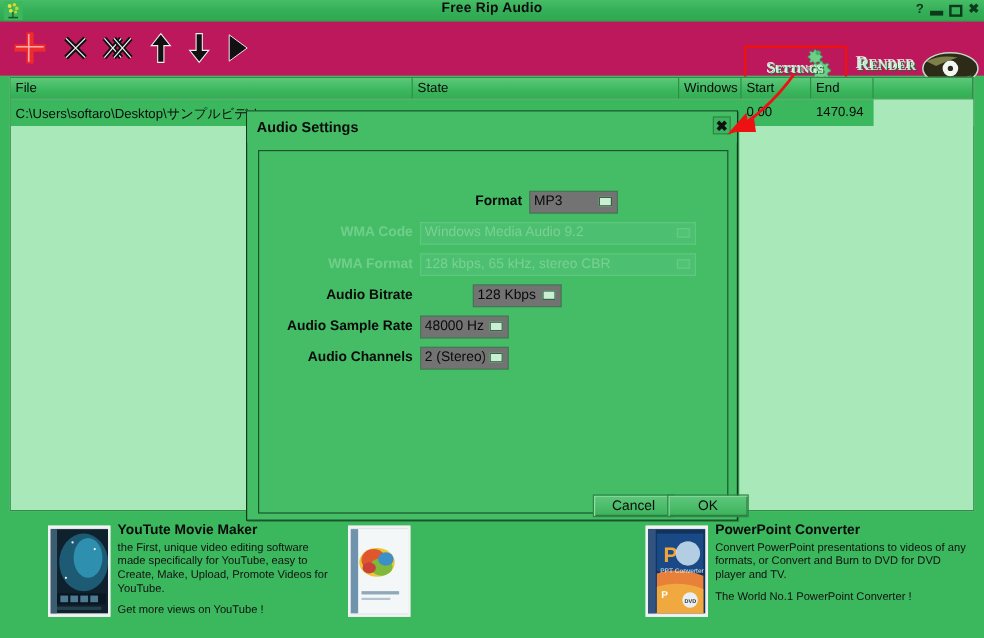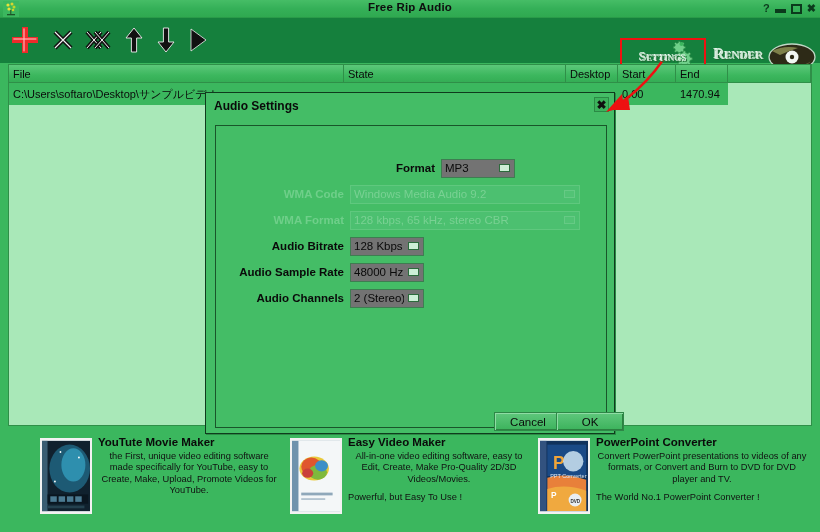--- a/index.html
+++ b/index.html
@@ -42,21 +42,21 @@
   .wb-minimize {
     width: 11px; height: 4px; background: #0b3a1c; margin-top: 6px;
   }
   .wb-maximize {
     width: 11px; height: 10px; border: 2px solid #0b3a1c; margin-top: 2px;
   }
 
   
   #toolbar {
     position: absolute; left: 0; top: 18px; width: 820px; height: 45px;
-    background: #15803d;
+    background: #be185d;
   }
   .tb-btn {
     position: absolute; top: 6px; height: 32px;
     display: flex; align-items: center; justify-content: center;
     cursor: pointer;
   }
 
   
   #settings-btn {
     position: absolute; left: 624px; top: 24px; width: 78px; height: 30px;
@@ -210,21 +210,21 @@
     margin-top: 2px; margin-right: 6px;
     position: relative; overflow: hidden;
     background: #dfe6ea;
   }
   .ad-text { flex: 1; }
   .ad-title {
     font-size: 11.5px; font-weight: bold; color: #0a0a0a;
     margin-bottom: 3px; white-space: nowrap;
   }
   .ad-desc {
-    font-size: 9.3px; color: #111; line-height: 11.3px; text-align: center;
+    font-size: 9.3px; color: #111; line-height: 11.3px;
   }
   .ad-tag {
     font-size: 9.3px; color: #111; margin-top: 7px;
   }
 
   
   #annotation {
     position: absolute; left: 0; top: 0; width: 820px; height: 532px;
     pointer-events: none;
   }
@@ -319,21 +319,21 @@
       <path d="M30 24 Q42 22 45 17 Q38 25 31 26 Z" fill="#8c8f52" opacity=".7"></path>
       <ellipse cx="24" cy="15" rx="2.2" ry="2.2" fill="#2d2a17"></ellipse>
     </svg>
   </div>
 </div>
 
 <div id="list-panel">
   <div id="list-header">
       <div class="col" style="width: 335px;">File</div>
       <div class="col" style="width: 222px;">State</div>
-      <div class="col" style="width: 52px;">Desktop</div>
+      <div class="col" style="width: 52px;">Windows</div>
       <div class="col" style="width: 58px;">Start</div>
       <div class="col" style="width: 52px;">End</div>
       <div class="col" style="width: 83px;"></div>
     </div>
   <div id="list-rows">
       <div class="list-row selected">
         <div class="cell" style="width: 335px;">C:\Users\softaro\Desktop\サンプルビデオ</div>
         <div class="cell" style="width: 222px;"></div>
         <div class="cell cell-num" style="width: 52px;"></div>
         <div class="cell cell-num" style="width: 58px;">0.00</div>
@@ -363,21 +363,21 @@
           <span class="combo-arrow"></span>
         </div>
       </div>
       <div class="field-row" style="top: 84px; width: 100%;">
         <div class="field-label disabled">WMA Format</div>
         <div class="combo disabled" style="width: 230px;">
           <span class="combo-value">128 kbps, 65 kHz, stereo CBR</span>
           <span class="combo-arrow"></span>
         </div>
       </div>
-      <div class="field-row" style="top: 110px; width: 100%;">
+      <div class="field-row" style="top: 110px; width: 100%; gap: 44px;">
         <div class="field-label">Audio Bitrate</div>
         <div class="combo" style="width: 74px;">
           <span class="combo-value">128 Kbps</span>
           <span class="combo-arrow"></span>
         </div>
       </div>
       <div class="field-row" style="top: 136px; width: 100%;">
         <div class="field-label">Audio Sample Rate</div>
         <div class="combo" style="width: 74px;">
           <span class="combo-value">48000 Hz</span>
@@ -409,41 +409,37 @@
           <rect x="6" y="58" width="44" height="10" fill="#0a1620"></rect>
           <rect x="9" y="60" width="7" height="6" fill="#4b7a92"></rect>
           <rect x="18" y="60" width="7" height="6" fill="#4b7a92"></rect>
           <rect x="27" y="60" width="7" height="6" fill="#4b7a92"></rect>
           <rect x="36" y="60" width="7" height="6" fill="#4b7a92"></rect>
           <rect x="6" y="70" width="40" height="3" fill="#24414f"></rect>
         </svg></div>
       <div class="ad-text">
         <div class="ad-title">YouTute Movie Maker</div>
         <div class="ad-desc">the First, unique video editing software made specifically for YouTube, easy to Create, Make, Upload, Promote Videos for YouTube.</div>
+        <div class="ad-tag">Get more views on YouTube !</div>
       </div>
     </div>
     <div class="ad" style="left: 290px; width: 240px;">
       <div class="ad-box"><svg viewBox="0 0 52 76" width="100%" height="100%">
           <rect width="52" height="76" fill="#f4f7f8"></rect>
           <rect x="0" y="0" width="7" height="76" fill="#6f93ad"></rect>
           <g>
             <ellipse cx="24" cy="30" rx="16" ry="13" fill="#e8c93a"></ellipse>
             <ellipse cx="21" cy="28" rx="11" ry="10" fill="#e0562e"></ellipse>
             <ellipse cx="28" cy="34" rx="10" ry="8" fill="#7fb93c"></ellipse>
             <ellipse cx="32" cy="27" rx="7" ry="6" fill="#3c8fc7"></ellipse>
             <ellipse cx="17" cy="35" rx="6" ry="5" fill="#c9413a"></ellipse>
           </g>
           <rect x="10" y="56" width="34" height="3" fill="#8fa8ba"></rect>
           <rect x="10" y="62" width="26" height="2" fill="#b3c4d0"></rect>
         </svg></div>
-      <div class="ad-text">
-        <div class="ad-title">Easy Video Maker</div>
-        <div class="ad-desc">All-in-one video editing software, easy to Edit, Create, Make Pro-Quality 2D/3D Videos/Movies.</div>
-        <div class="ad-tag">Powerful, but Easy To Use !</div>
-      </div>
     </div>
     <div class="ad" style="left: 538px; width: 270px;">
       <div class="ad-box"><svg viewBox="0 0 52 76" width="100%" height="100%">
           <rect width="52" height="76" fill="#10325c"></rect>
           <rect x="0" y="0" width="7" height="76" fill="#32527f"></rect>
           <rect x="8" y="4" width="42" height="34" fill="#1a4a86"></rect>
           <text x="14" y="30" font-family="Liberation Sans" font-size="19" font-weight="bold" fill="#f0a53a">P</text>
           <circle cx="36" cy="22" r="11" fill="#cfe4f2" opacity=".85"></circle>
           <path d="M8 40 Q26 34 50 42 L50 76 L8 76 Z" fill="#e8803a"></path>
           <path d="M8 52 Q28 46 50 54 L50 76 L8 76 Z" fill="#f0a93f"></path>

